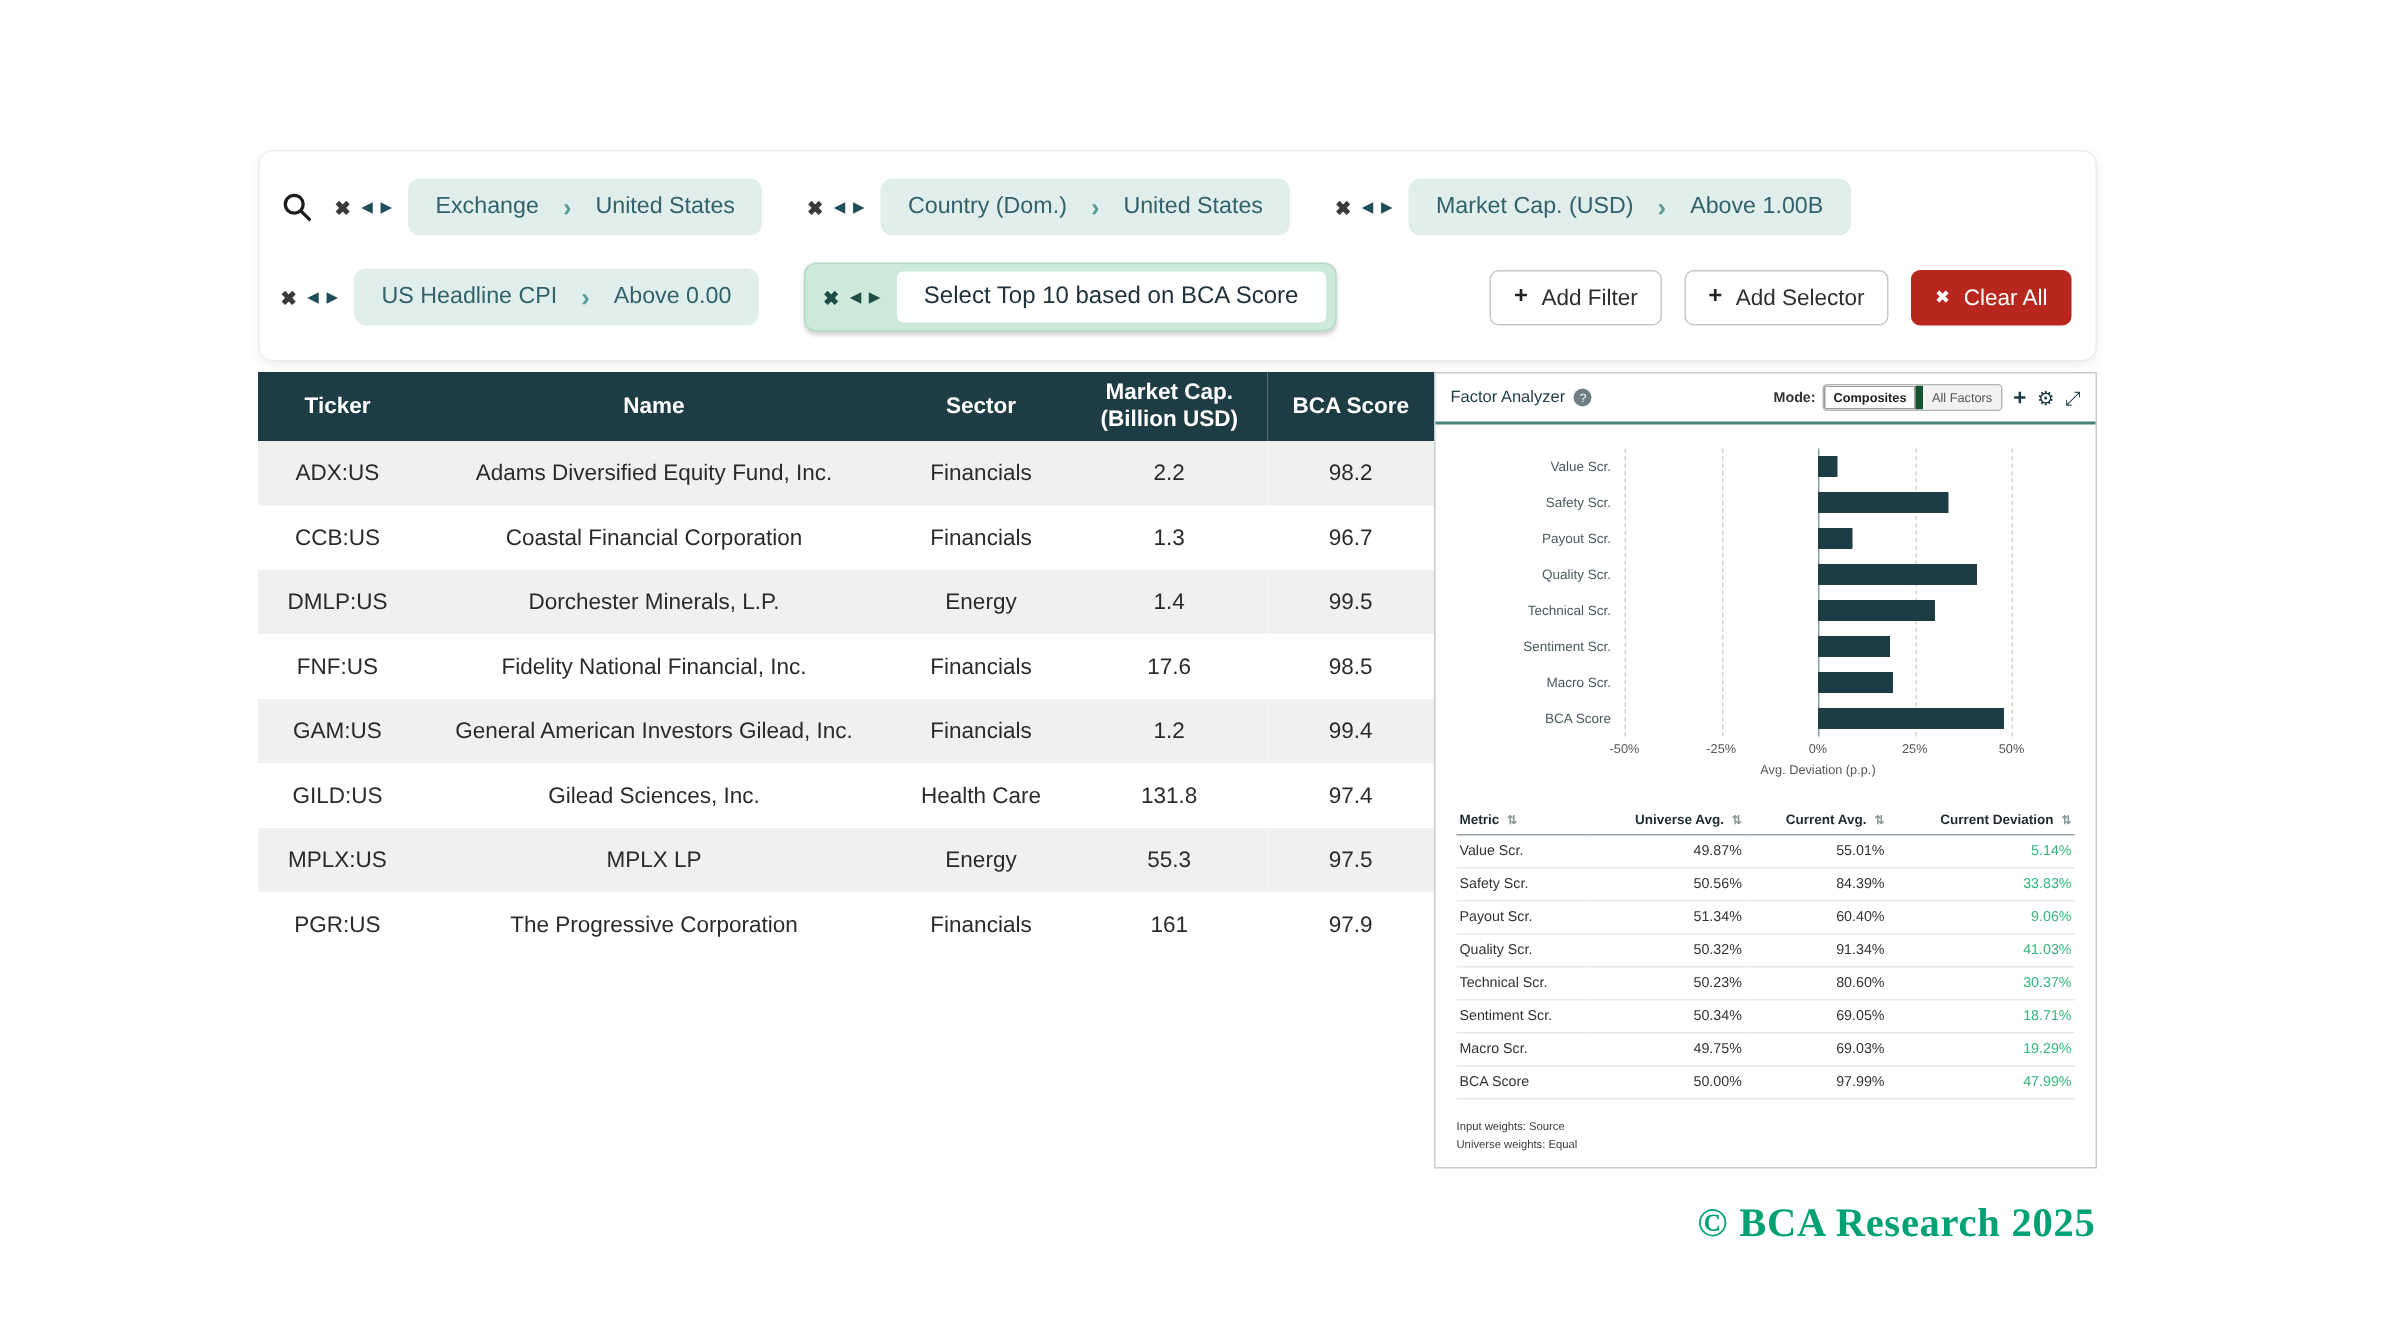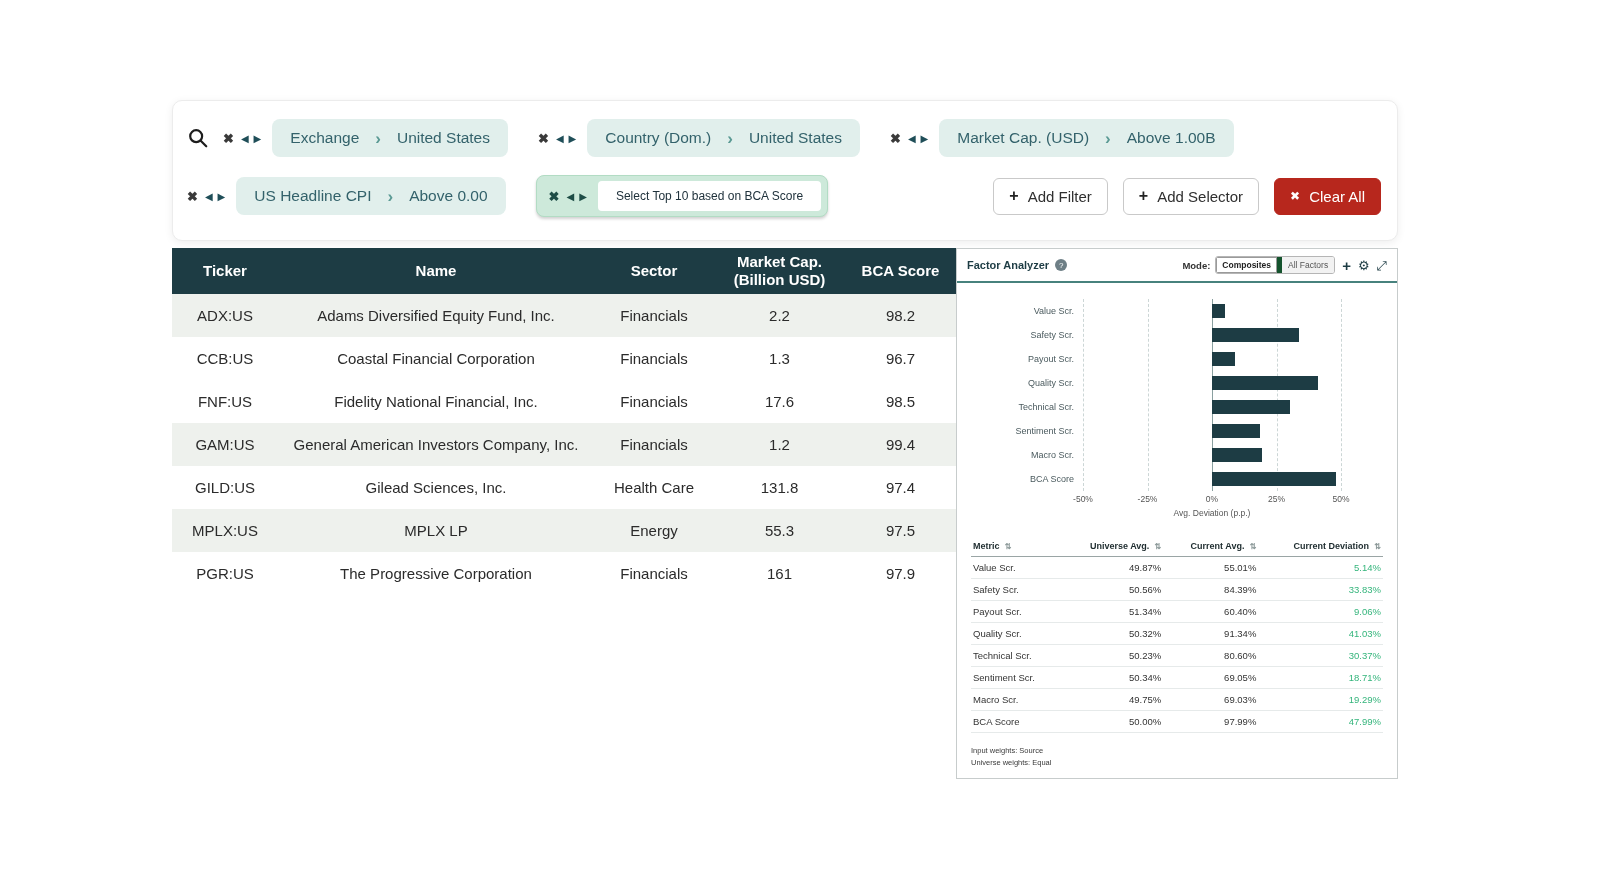--- a/index.html
+++ b/index.html
@@ -26,21 +26,21 @@
   .chip-field { white-space:nowrap; }
   .chip-chevron { color:#5b9a94; font-size:17px; font-weight:bold; margin:0 16px; line-height:1; }
   .chip-value { white-space:nowrap; }
 
   .selector-chip {
     display:flex; align-items:center; background:#cde9da; border:1px solid #b2dcc4;
     border-radius:8px; padding:5px 6px 5px 12px; box-shadow:0 2px 3px rgba(0,0,0,0.18);
     margin-right:0;
   }
   .selector-chip .chip-x, .selector-chip .chip-arrow { color:#1e4d46; }
-  .selector-pill { background:#fff; border-radius:4px; padding:8px 18px; font-size:12px; color:#20323c; margin-left:6px; white-space:nowrap; }
+  .selector-pill { background:#fff; border-radius:4px; padding:8px 18px; font-size:16px; color:#20323c; margin-left:6px; white-space:nowrap; }
 
   .filter-actions { margin-left:auto; display:flex; align-items:center; gap:15px; }
   .btn {
     display:flex; align-items:center; gap:9px; border:1px solid #c9c9c9; border-radius:6px;
     background:#fff; padding:9px 15px; font-size:15px; color:#2f2f2f; cursor:pointer; white-space:nowrap;
   }
   .btn .plus-glyph { font-weight:bold; font-size:16px; color:#222; line-height:1; }
   .btn-danger { background:#b7271d; color:#fff; border:1px solid #b7271d; }
   .btn-danger .x-glyph { font-size:12px; }
 
@@ -52,21 +52,21 @@
     background:#1d3c44; color:#fff; font-weight:bold; font-size:15px; height:46px;
     text-align:center; vertical-align:middle; white-space:pre-line; padding:0 6px; line-height:1.2;
   }
   .screener-table tbody td { height:43px; text-align:center; vertical-align:middle; padding:2px 8px; line-height:1.15; }
   .screener-table tbody tr.shaded { background:#eef1ed; }
   .screener-table tbody tr.plain { background:#ffffff; }
 
   
   .factor-panel { width:442px; height:531px; border:1px solid #c7cccc; background:#fff; position:relative; }
   .fp-header { display:flex; align-items:center; height:34px; padding:0 10px; border-bottom:2px solid #47827d; }
-  .fp-title { font-size:11px; font-weight:bold; color:#1d3c44; }
+  .fp-title { font-size:11px; font-weight:normal; color:#1d3c44; }
   .help-icon {
     width:12px; height:12px; border-radius:50%; background:#6e7f86; color:#fff; font-size:8px;
     display:inline-flex; align-items:center; justify-content:center; margin-left:6px; cursor:pointer;
   }
   .fp-tools { margin-left:auto; display:flex; align-items:center; }
   .mode-label { font-size:9.5px; font-weight:bold; color:#333; margin-right:5px; }
   .mode-group { display:flex; border:1px solid #b5b5b5; border-radius:3px; overflow:hidden; }
   .mode-btn { font-size:8.5px; padding:3px 6px; background:#f2f2f2; color:#555; cursor:pointer; border-right:5px solid #14532d; white-space:nowrap; }
   .mode-btn:last-child { border-right:none; }
   .mode-btn.selected { background:#fff; color:#222; box-shadow:inset 0 0 0 1px #9a9a9a; font-weight:bold; }
@@ -216,30 +216,37 @@
             <td>2.2</td>
             <td>98.2</td>
           </tr>
           <tr class="plain">
             <td>CCB:US</td>
             <td>Coastal Financial Corporation</td>
             <td>Financials</td>
             <td>1.3</td>
             <td>96.7</td>
           </tr>
+          <tr class="shaded">
+            <td>DMLP:US</td>
+            <td>Dorchester Minerals, L.P.</td>
+            <td>Energy</td>
+            <td>1.4</td>
+            <td>99.5</td>
+          </tr>
           <tr class="plain">
             <td>FNF:US</td>
             <td>Fidelity National Financial, Inc.</td>
             <td>Financials</td>
             <td>17.6</td>
             <td>98.5</td>
           </tr>
           <tr class="shaded">
             <td>GAM:US</td>
-            <td>General American Investors Company, Inc.</td>
+            <td>General American Investors Gilead, Inc.</td>
             <td>Financials</td>
             <td>1.2</td>
             <td>99.4</td>
           </tr>
           <tr class="plain">
             <td>GILD:US</td>
             <td>Gilead Sciences, Inc.</td>
             <td>Health Care</td>
             <td>131.8</td>
             <td>97.4</td>
@@ -392,13 +399,14 @@
           </tbody>
       </table>
 
       <div class="fp-footnotes" id="fp-footnotes">
           <div>Input weights: Source</div>
           <div>Universe weights: Equal</div>
         </div>
     </div>
   </div>
 
+  <div class="copyright">© BCA Research 2025</div>
 </div>
 
 </body></html>

